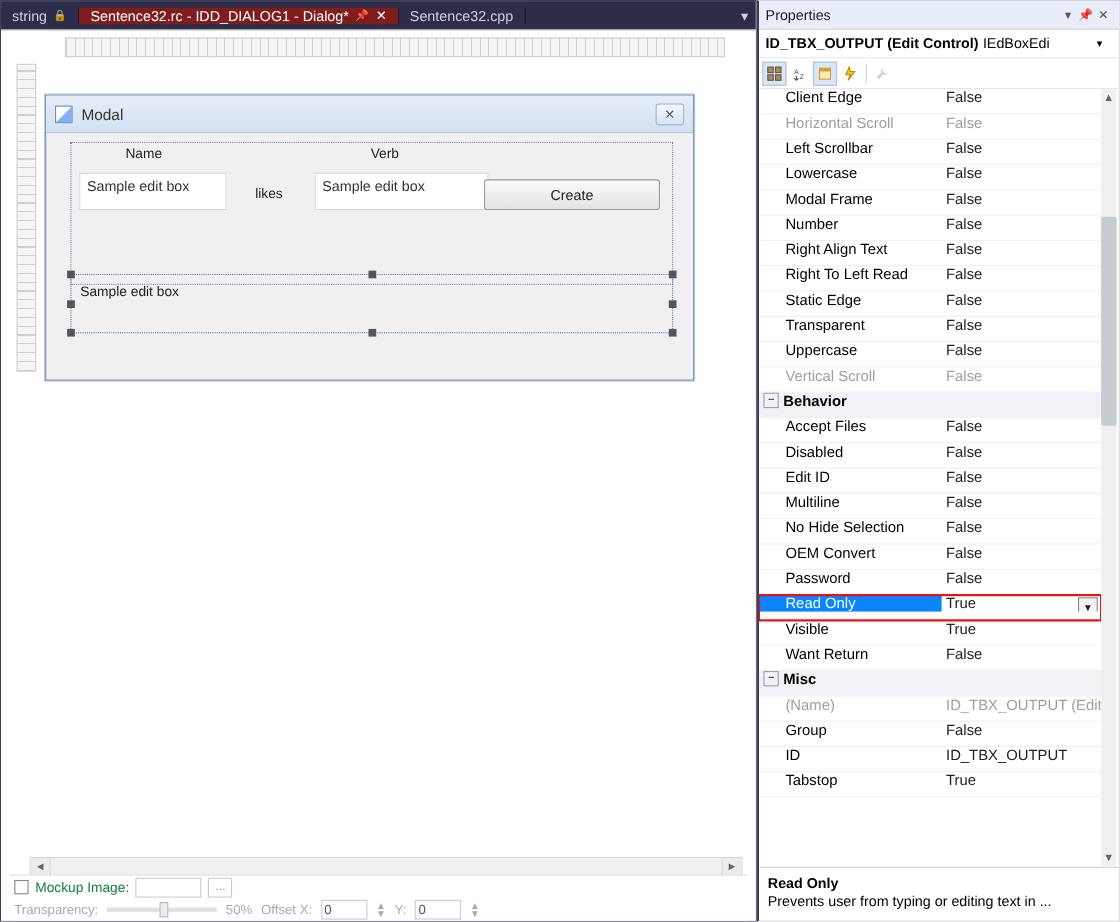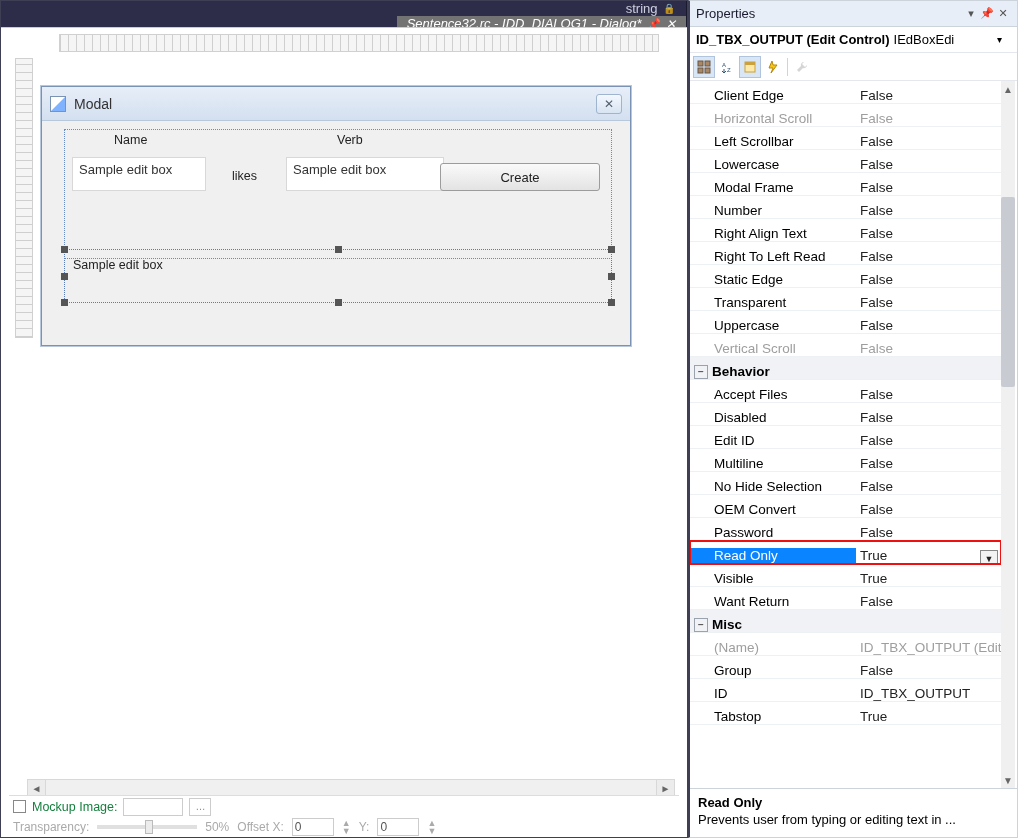--- a/index.html
+++ b/index.html
@@ -1,23 +1,23 @@
 <!DOCTYPE html>
 <html><head>
 <meta charset="utf-8">
 <style>
 * { box-sizing: border-box; margin: 0; padding: 0; font-family: "Segoe UI", Tahoma, sans-serif; }
 body { width: 1018px; height: 838px; display: flex; background: #fff; overflow: hidden; }
 
 
 .left-panel { width: 688px; height: 100%; display: flex; flex-direction: column; border: 1px solid #3e3e55; }
 
-.tabbar { height: 26px; background: #2d2d4a; display: flex; align-items: flex-end; color: #cfcfe0; font-size: 13px; flex-direction: column; }
+.tabbar { height: 26px; background: #2d2d4a; display: flex; align-items: center; color: #cfcfe0; font-size: 13px; }
 .tab { display: flex; align-items: center; padding: 0 10px; gap: 6px; border-right: 1px solid #1a1a2e; }
-.tab.active { background: #737373; color: #fff; font-style: italic; }
+.tab.active { background: #7f1d1d; color: #fff; }
 .tab.inactive { background: #2d2d4a; }
 .tab-lock { font-size: 10px; opacity: .8; }
 .tab-pin { font-size: 10px; }
 .tab-close { font-size: 12px; cursor: pointer; }
 .tab-dropdown { margin-left: auto; width: 20px; display:flex; align-items:center; justify-content:center; cursor:pointer; }
 
 .designer { flex: 1; background: #fff; position: relative; overflow: hidden; border-top: 1px solid #ccc; }
 .ruler-h { position:absolute; top:6px; left:58px; right:28px; height:18px; background:#f5f5f5; border:1px solid #d0d0d0; }
 .ruler-h::after { content:""; position:absolute; inset:0; background:repeating-linear-gradient(90deg,#888 0 1px,transparent 1px 8px); opacity:.35; }
 .ruler-v { position:absolute; top:30px; left:14px; width:18px; height:280px; background:#f5f5f5; border:1px solid #d0d0d0; }
@@ -60,21 +60,21 @@
 .toolbar { height:28px; border-bottom:1px solid #e4e8ee; display:flex; align-items:center; gap:1px; padding:2px 3px; }
 .tb-btn { width:22px; height:22px; border:1px solid transparent; display:flex; align-items:center; justify-content:center; font-size:12px; cursor:pointer; }
 .tb-btn.active{ border:1px solid #b0c4de; background:#d8e6f6; }
 .tb-btn svg{ width:14px; height:14px; }
 
 .prop-grid { flex:1; overflow:hidden; position:relative; font-size:13.5px; }
 .prop-scroll { position:absolute; top:0; right:2px; width:14px; bottom:0; background:#f0f0f0; display:flex; flex-direction:column; }
 .prop-scroll .arrow { height:16px; display:flex; align-items:center; justify-content:center; font-size:10px; color:#666; cursor:pointer; }
 .prop-scroll .thumb { margin-top:100px; height:190px; background:#c8ccd2; border-radius:2px; }
 .prop-rows { position:absolute; inset:0; right:16px; overflow:hidden; }
-.prow { display:flex; height:23px; align-items:flex-end; border-bottom:1px solid #eef1f4; }
+.prow { display:flex; height:23px; align-items:flex-start; border-bottom:1px solid #eef1f4; }
 .prow .pname { width:166px; padding-left:24px; overflow:hidden; white-space:nowrap; }
 .prow .pval { flex:1; padding-left:4px; color:#222; white-space:nowrap; overflow:hidden; }
 .prow.muted .pname, .prow.muted .pval { color:#9e9e9e; }
 .prow.cat { background:#f0f2f6; font-weight:bold; }
 .prow.cat .expander { width:14px; height:14px; border:1px solid #9aa2ad; margin-left:4px; margin-right:4px; font-size:10px; line-height:12px; text-align:center; color:#555; }
 .prow.cat .pname{ padding-left:0; }
 .prow.selected { outline:2px solid #e11; outline-offset:-1px; }
 .prow.selected .pname { background:#0a84ff; color:#fff; }
 .prow.selected .pval { position:relative; }
 .prow.selected .dropbtn { position:absolute; right:3px; top:2px; width:18px; height:18px; border:1px solid #888; background:#f3f3f3; display:flex; align-items:center; justify-content:center; font-size:9px; cursor:pointer; }

